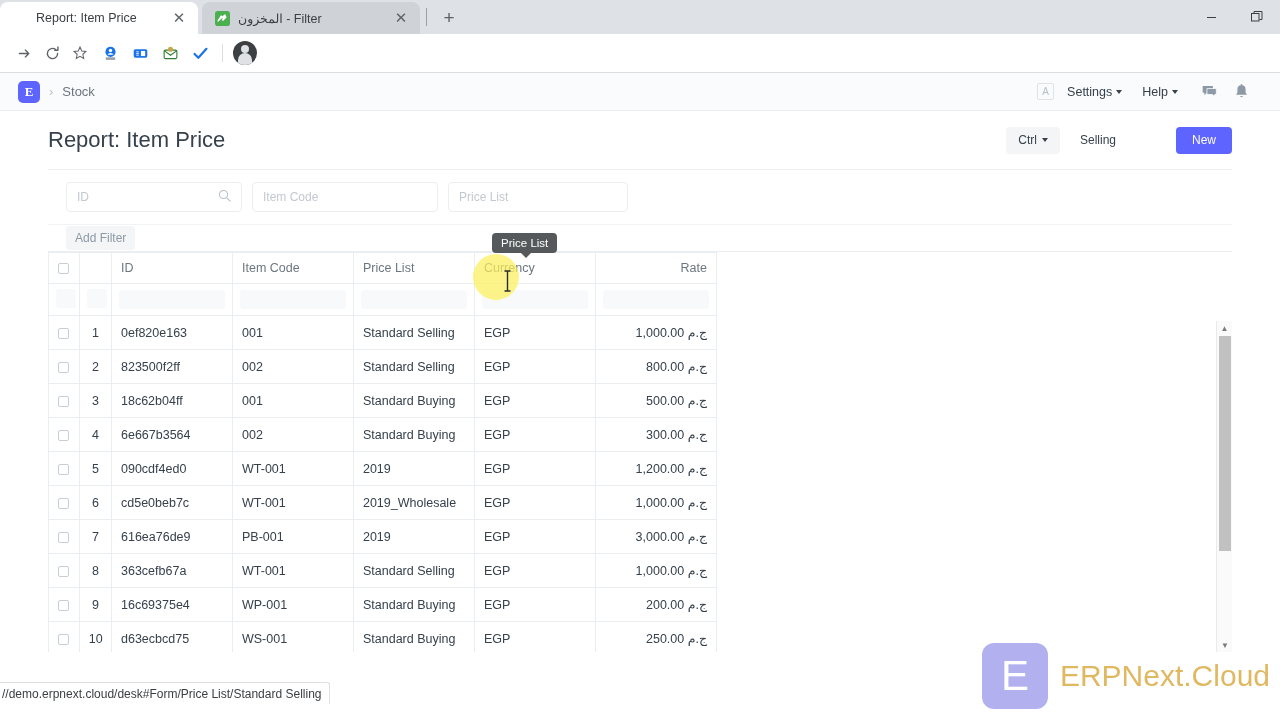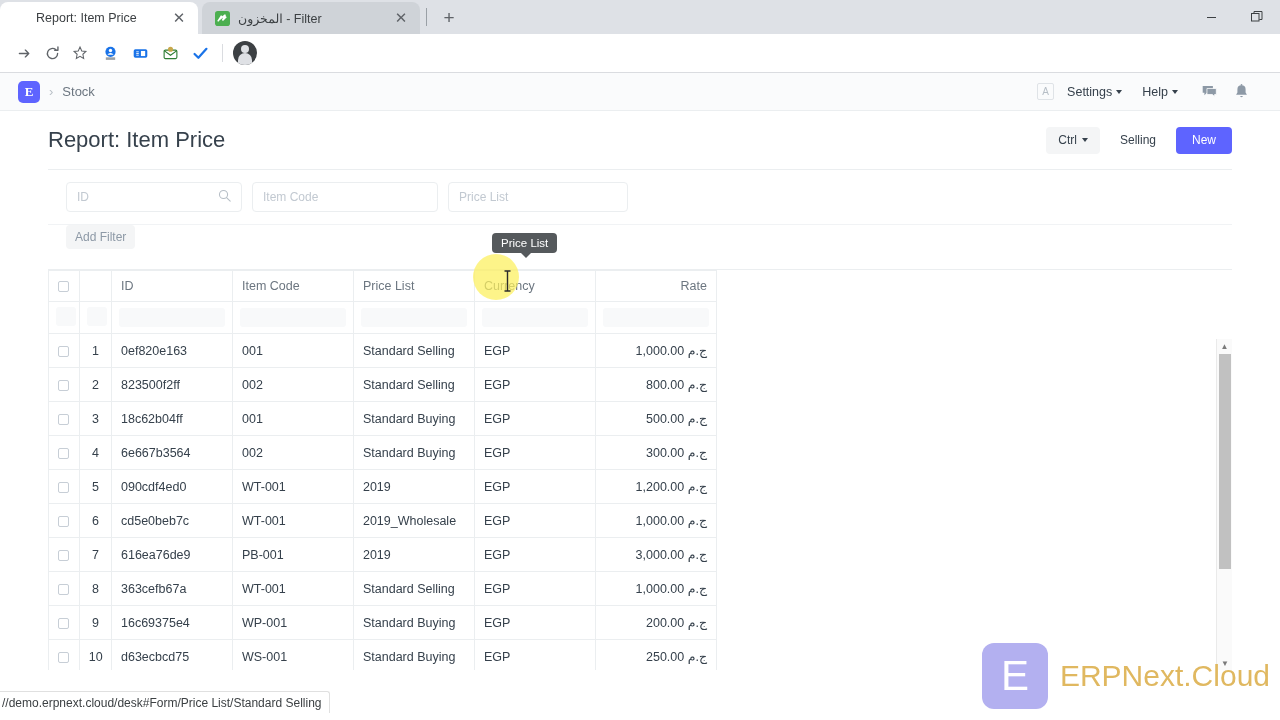--- a/index.html
+++ b/index.html
@@ -139,21 +139,21 @@
   }
   .page-title { font-size: 22px; color: #36414c; font-weight: normal; }
   .head-actions { margin-left: auto; display: flex; align-items: center; gap: 8px; }
   .btn {
     height: 27px; border-radius: 4px; font-size: 12px; padding: 0 12px;
     display: flex; align-items: center; gap: 5px; cursor: pointer;
     border: none; font-family: "Liberation Sans", sans-serif;
   }
   .btn-default { background: #f4f5f6; color: #36414c; }
   .btn-ghost { background: #ffffff; color: #36414c; }
-  .btn-primary { background: #5e64ff; color: #ffffff; padding: 0 16px; }
+  .btn-primary { background: #5e64ff; color: #ffffff; padding: 0 16px; margin-left: 40px; }
 
   .filter-area {
     margin: 0 48px; border-top: 1px solid #ebeef0; background: #fff;
     position: relative;
   }
   .filter-row {
     height: 54px; display: flex; align-items: center; gap: 10px;
     padding: 0 18px;
   }
   .filter-field {
@@ -184,22 +184,22 @@
   .click-halo {
     position: absolute; left: 473px; top: 181px; width: 46px; height: 46px;
     border-radius: 50%; background: #fcf05b; opacity: 0.72; z-index: 30;
   }
   .ibeam {
     position: absolute; left: 503px; top: 197px; z-index: 35;
     width: 9px; height: 22px;
   }
 
   .group-row {
-    height: 46px; display: flex; align-items: flex-start; padding: 0 18px;
-    border-top: 1px solid #f1f3f5; border-bottom: 1px solid #ebeef0; flex-direction: column;
+    height: 28px; display: flex; align-items: center; padding: 0 18px;
+    border-top: 1px solid #f1f3f5; border-bottom: 1px solid #ebeef0;
   }
   .chip {
     font-size: 12px; color: #8d99a6; background: #f4f5f6; border-radius: 4px;
     padding: 5px 9px; cursor: pointer;
   }
   .group-right { margin-left: auto; display: flex; align-items: center; gap: 14px; }
   .sort-label { font-size: 12px; color: #6c7680; cursor: pointer; }
   .sort-btn {
     width: 24px; height: 24px; background: #f4f5f6; border-radius: 4px;
     display: flex; align-items: center; justify-content: center;
@@ -251,21 +251,21 @@
   .vs-arrow {
     height: 14px; display: flex; align-items: center; justify-content: center;
     color: #7a7a7a; font-size: 8px; cursor: pointer;
   }
   .vs-thumb {
     position: absolute; left: 2px; top: 15px; width: 12px; height: 215px;
     background: #c1c1c1; border-radius: 0px; cursor: pointer;
   }
 
   .statusbar {
-    position: absolute; left: 0; bottom: 8px; height: 22px;
+    position: absolute; left: 0; bottom: 17px; height: 22px;
     background: #ffffff; border: 1px solid #e0e0e0; border-left: none;
     border-bottom: none; border-radius: 0 3px 0 0;
     display: flex; align-items: center; padding: 0 7px 0 2px;
     font-size: 12px; color: #3c4043; z-index: 60;
   }
 
   .watermark {
     position: absolute; right: 10px; bottom: 12px; display: flex;
     align-items: center; gap: 12px; z-index: 50;
   }

